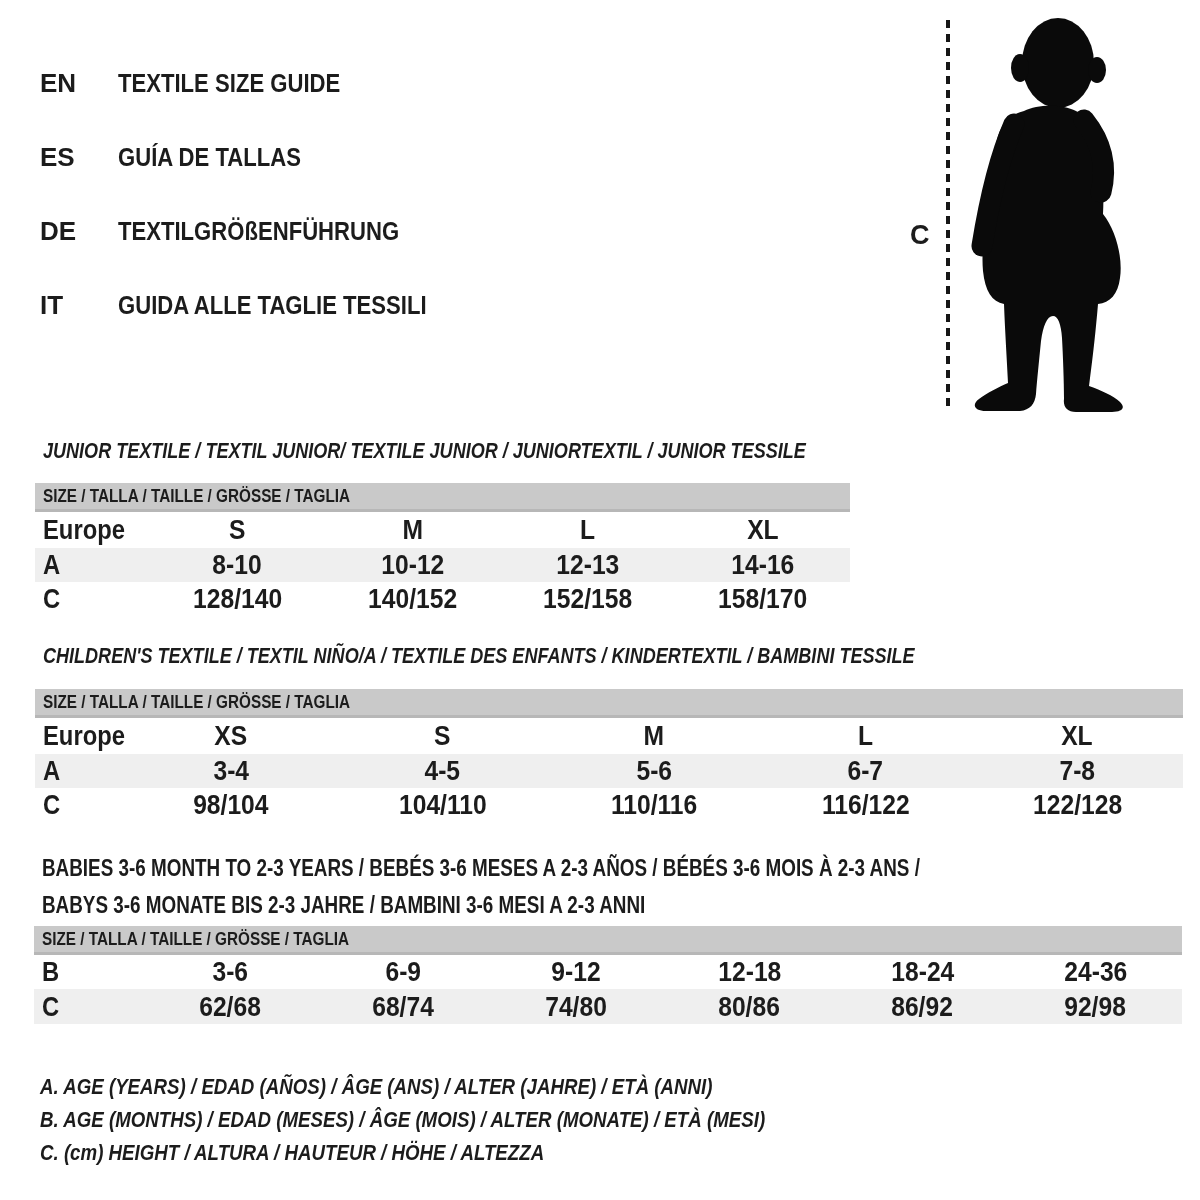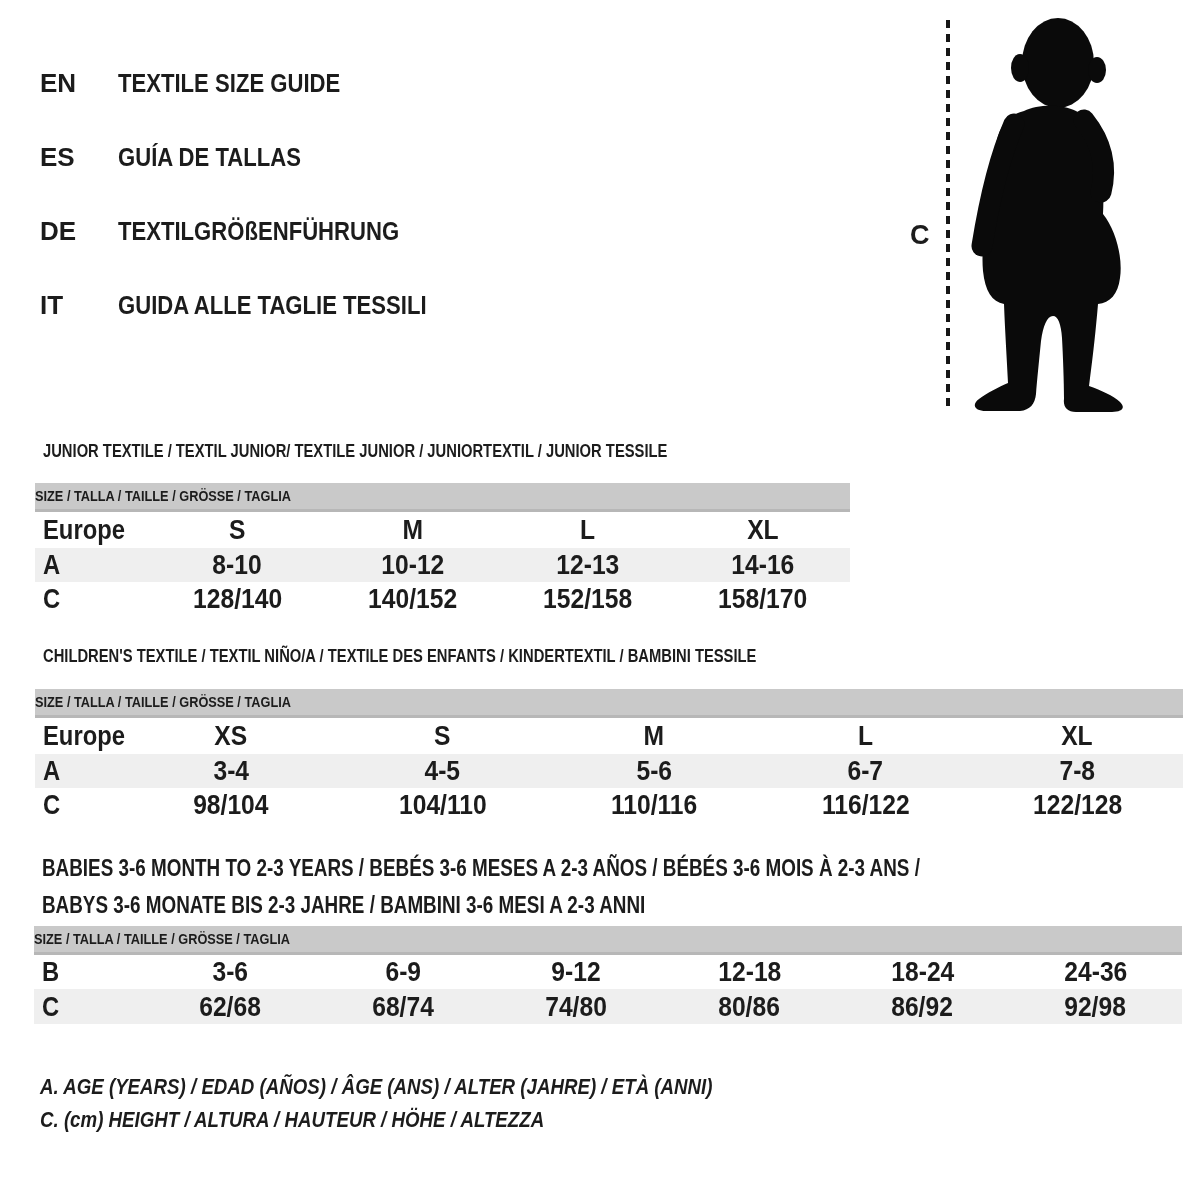--- a/index.html
+++ b/index.html
@@ -23,25 +23,25 @@
   .fig{position:absolute;left:900px;top:14px;width:250px;height:404px;}
   .dashline{
     position:absolute;left:46px;top:6px;width:4px;height:390px;
     background:repeating-linear-gradient(to bottom,#161616 0 8px,transparent 8px 14px);
   }
   .c-label{position:absolute;left:10px;top:206px;font-size:27px;}
   .baby-svg{position:absolute;left:62px;top:2px;}
 
   
   .section{position:absolute;}
-  .sec-title{font-size:18px;line-height:26px;padding-left:8px;}
+  .sec-title{font-size:22px;line-height:26px;padding-left:8px;font-style:italic;}
   .sec-title2{font-size:23px;line-height:37px;padding-left:0;}
   .sizebar{
     background:#c9c9c9;border-bottom:3px solid #b7b7b7;
-    height:26px;line-height:26px;font-size:15px;
+    height:26px;line-height:26px;padding-left:8px;font-size:18px;
   }
   .trow{display:flex;align-items:center;font-size:28px;}
   .trow .lbl{padding-left:8px;text-align:left;}
   .trow .val{flex:1;text-align:center;}
   .alt{background:#efefef;}
   .junior-t .lbl{width:107px;}
   .children-t .lbl{width:82px;}
   .babies-t .lbl{width:102px;}
 
   
@@ -208,17 +208,20 @@
         <div class="val"><span class="cellx">92/98</span></div>
       </div>
     </div>
   </div>
 
   <div class="legend">
     <div class="legend-line">
       <span class="cx sx85">A. AGE (YEARS) / EDAD (AÑOS) / ÂGE (ANS) / ALTER (JAHRE) / ETÀ (ANNI)</span>
     </div>
     <div class="legend-line">
+      <span class="cx sx85">B. AGE (MONTHS) / EDAD (MESES) / ÂGE (MOIS) / ALTER (MONATE) / ETÀ (MESI)</span>
+    </div>
+    <div class="legend-line">
       <span class="cx sx85">C. (cm) HEIGHT / ALTURA / HAUTEUR / HÖHE / ALTEZZA</span>
     </div>
   </div>
 
 </div>
 
 </body></html>

